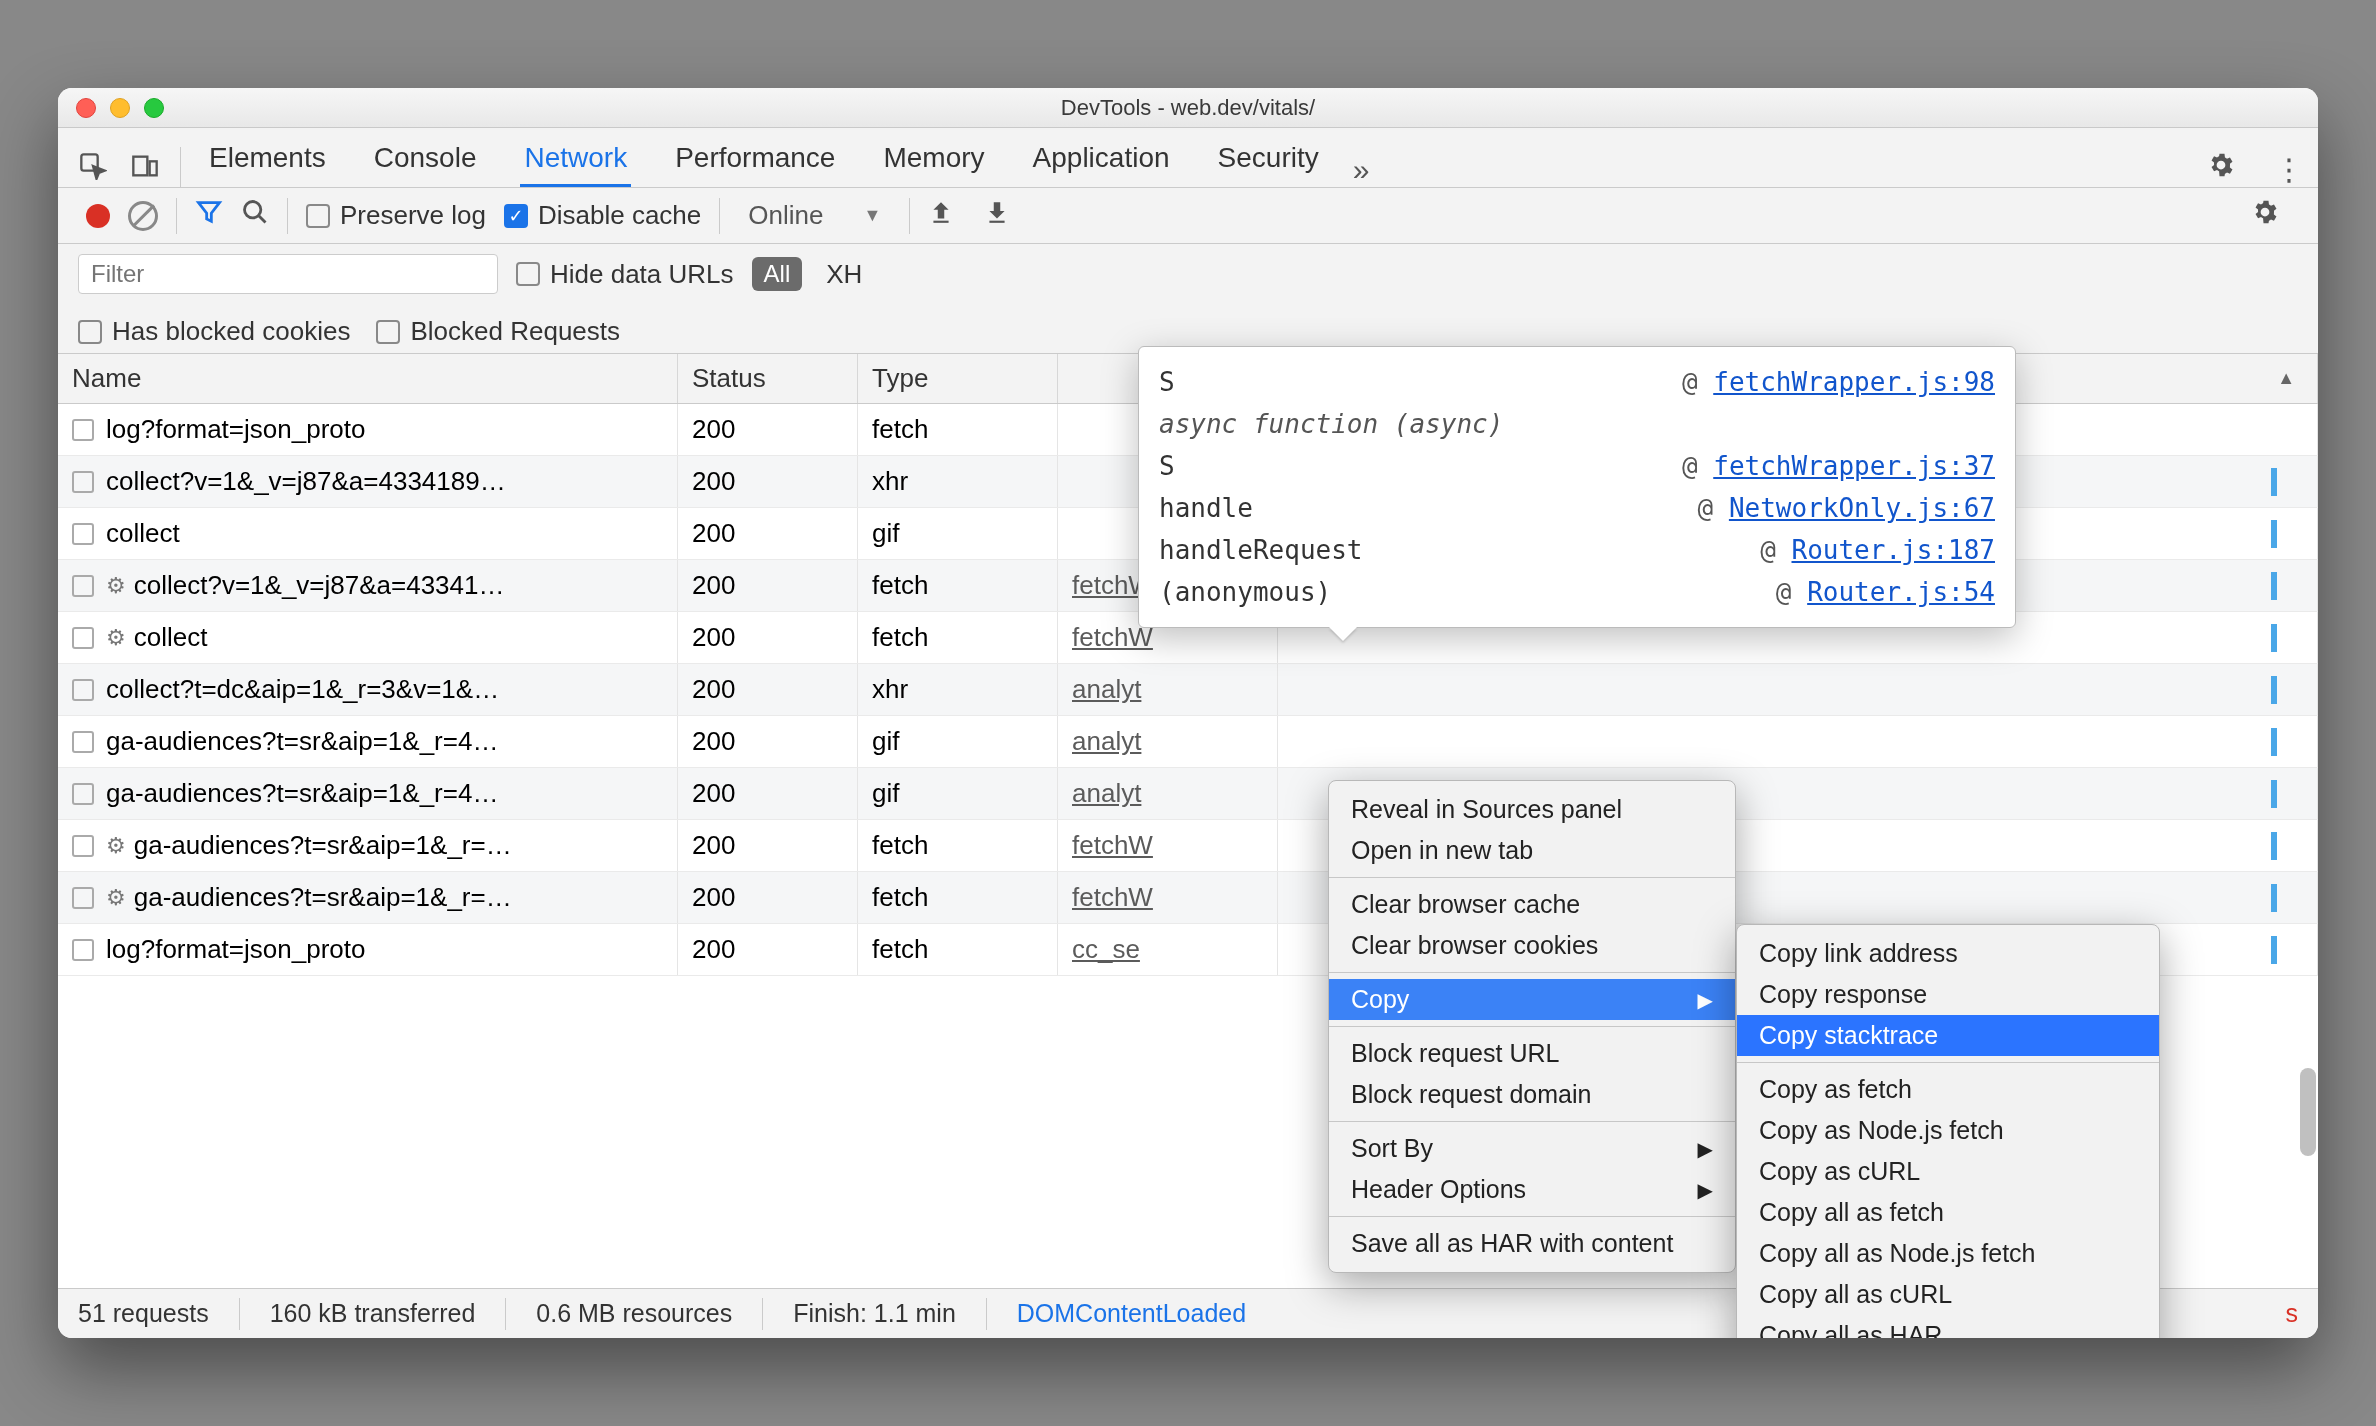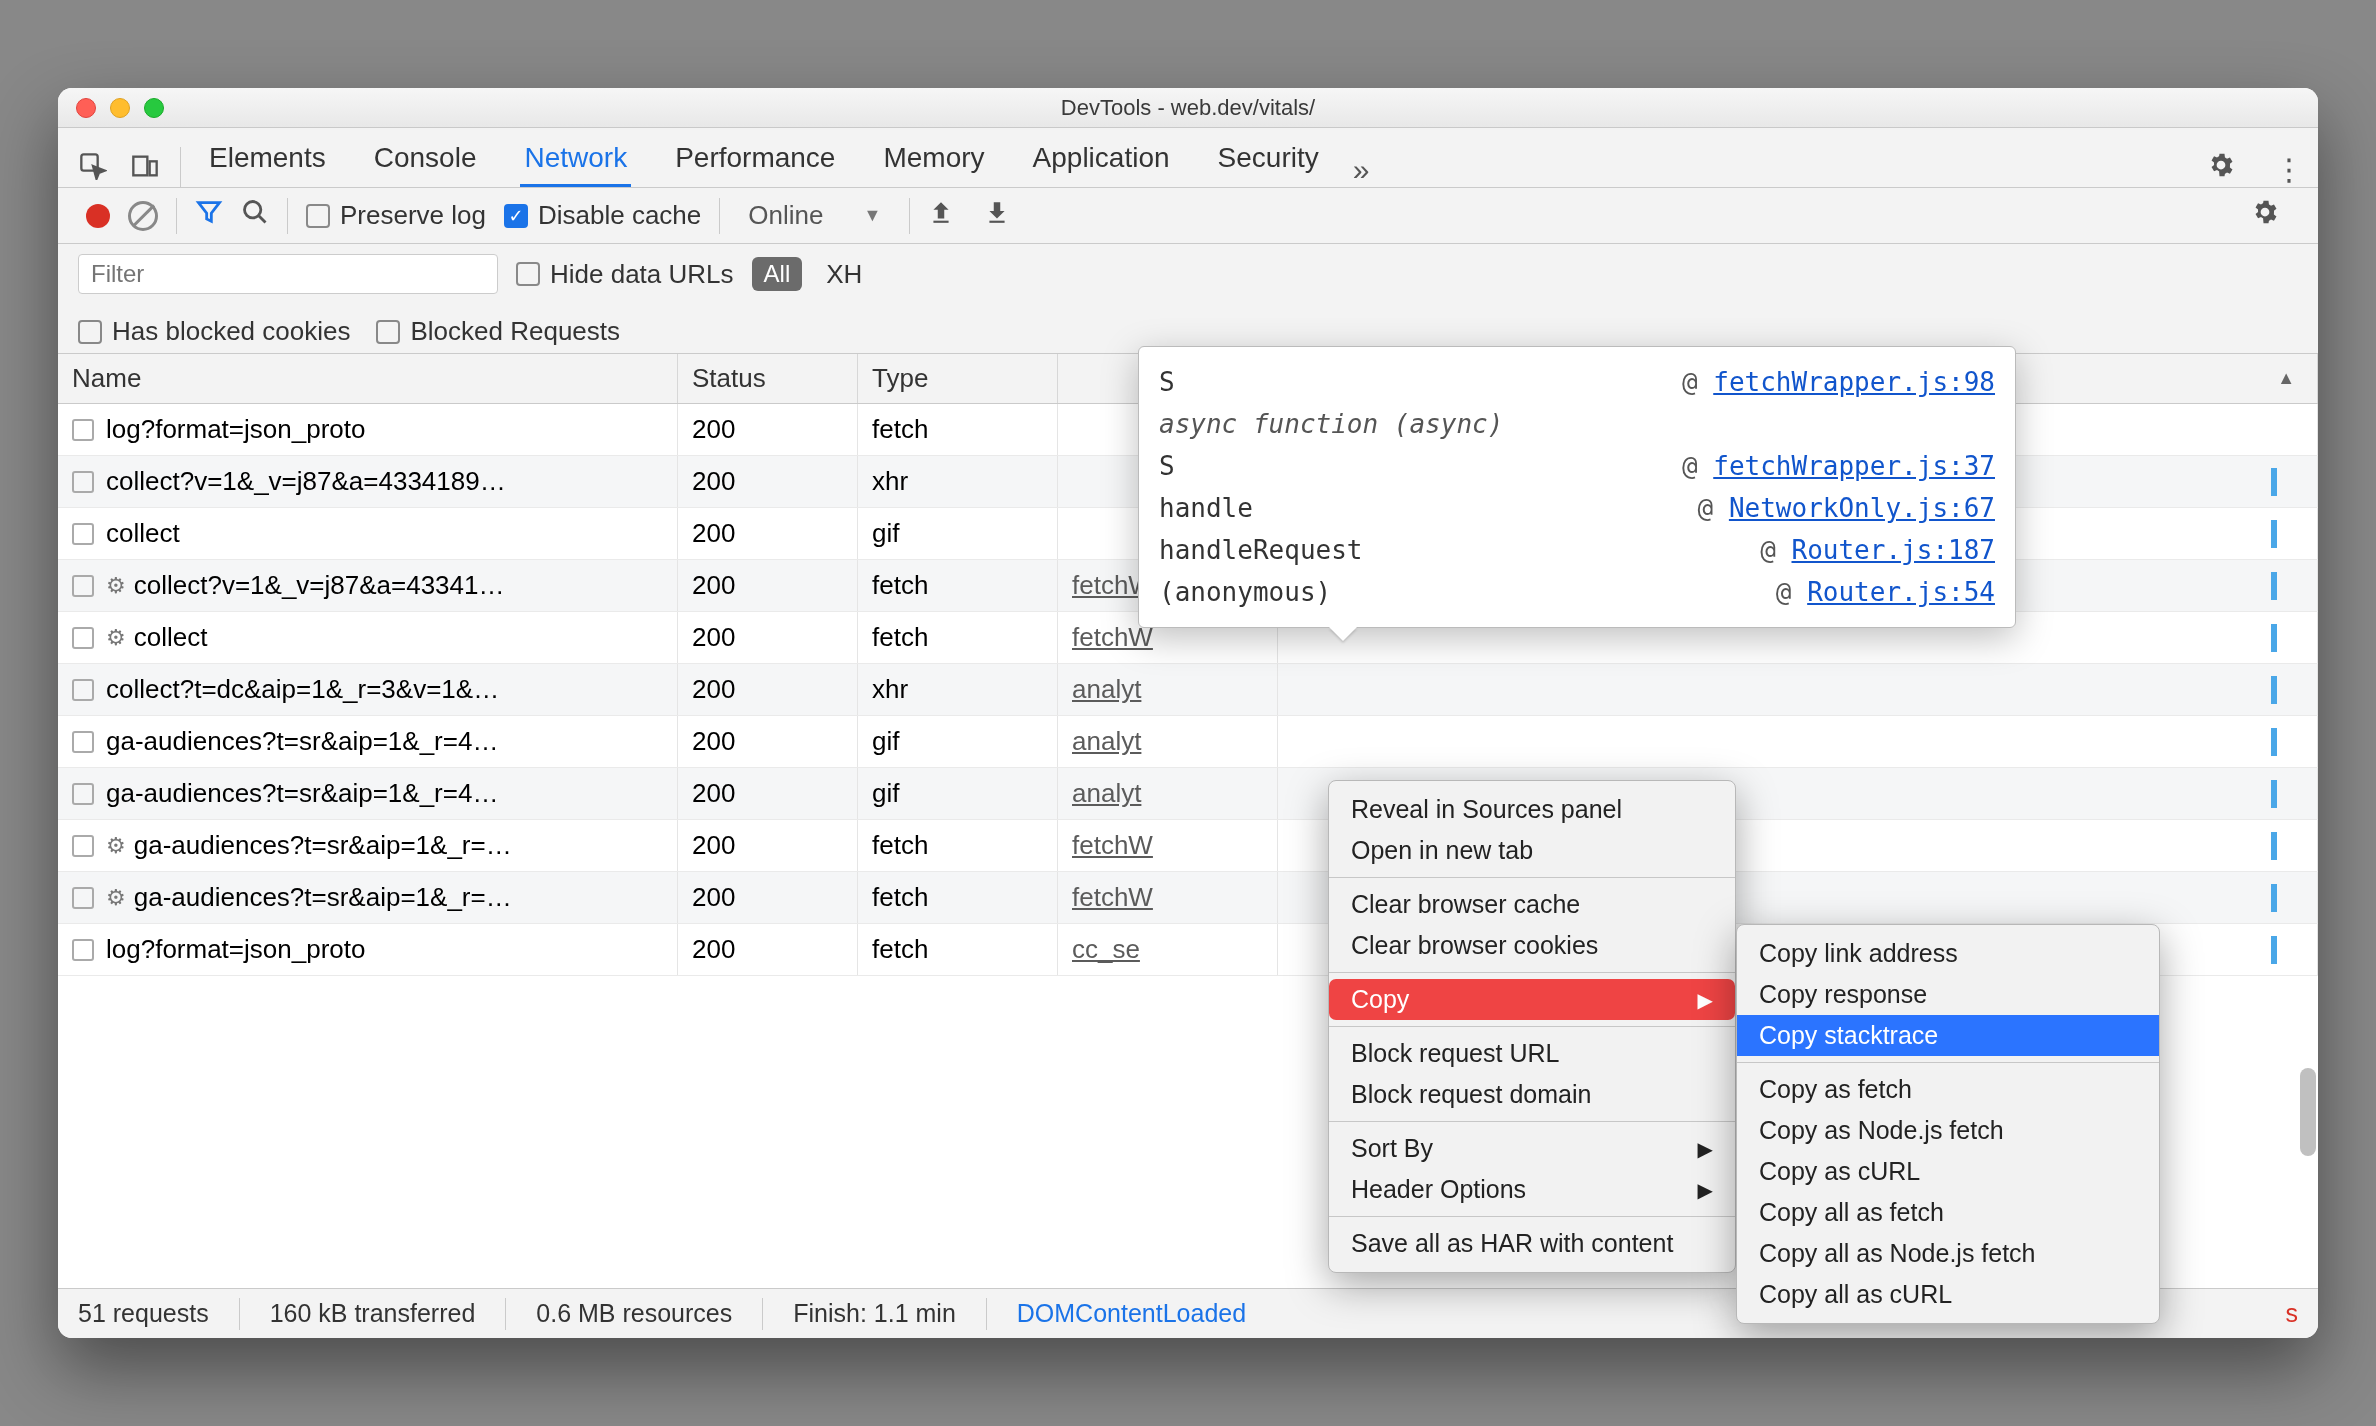--- a/index.html
+++ b/index.html
@@ -138,21 +138,21 @@
   }
   
   .ctxmenu{
     position:absolute; top:692px; left:1270px; width:408px;
     background:#f2f2f2; border:1px solid #b8b8b8; border-radius:8px;
     box-shadow:0 12px 40px rgba(0,0,0,0.35);
     font-size:25px; color:#222; padding:8px 0;
     z-index:10;
   }
   .ctxmenu .mi{ padding:6px 22px; display:flex; justify-content:space-between; align-items:center; cursor:pointer;}
-  .ctxmenu .mi.hl{ background:#ef4444; color:#fff;border-radius:7px; }
+  .ctxmenu .mi.hl{ background:#3b82f6; color:#fff; }
   .ctxmenu .sep{ height:1px; background:#c7c7c7; margin:6px 0;}
   .ctxmenu .arw{ font-size:20px; }
   
   .submenu{
     position:absolute; top:836px; left:1678px; width:424px;
     background:#f2f2f2; border:1px solid #b8b8b8; border-radius:8px;
     box-shadow:0 12px 40px rgba(0,0,0,0.35);
     font-size:25px; color:#222; padding:8px 0;
     z-index:11;
   }
@@ -537,16 +537,17 @@
     <div class="mi"><span>Copy link address</span></div>
     <div class="mi"><span>Copy response</span></div>
     <div class="mi hl"><span>Copy stacktrace</span></div>
     <div class="sep"></div>
     <div class="mi"><span>Copy as fetch</span></div>
     <div class="mi"><span>Copy as Node.js fetch</span></div>
     <div class="mi"><span>Copy as cURL</span></div>
     <div class="mi"><span>Copy all as fetch</span></div>
     <div class="mi"><span>Copy all as Node.js fetch</span></div>
     <div class="mi"><span>Copy all as cURL</span></div>
+    <div class="mi"><span>Copy all as HAR</span></div>
   </div>
 
   <div class="scrollthumb"></div>
 </div>
 
 </body></html>

